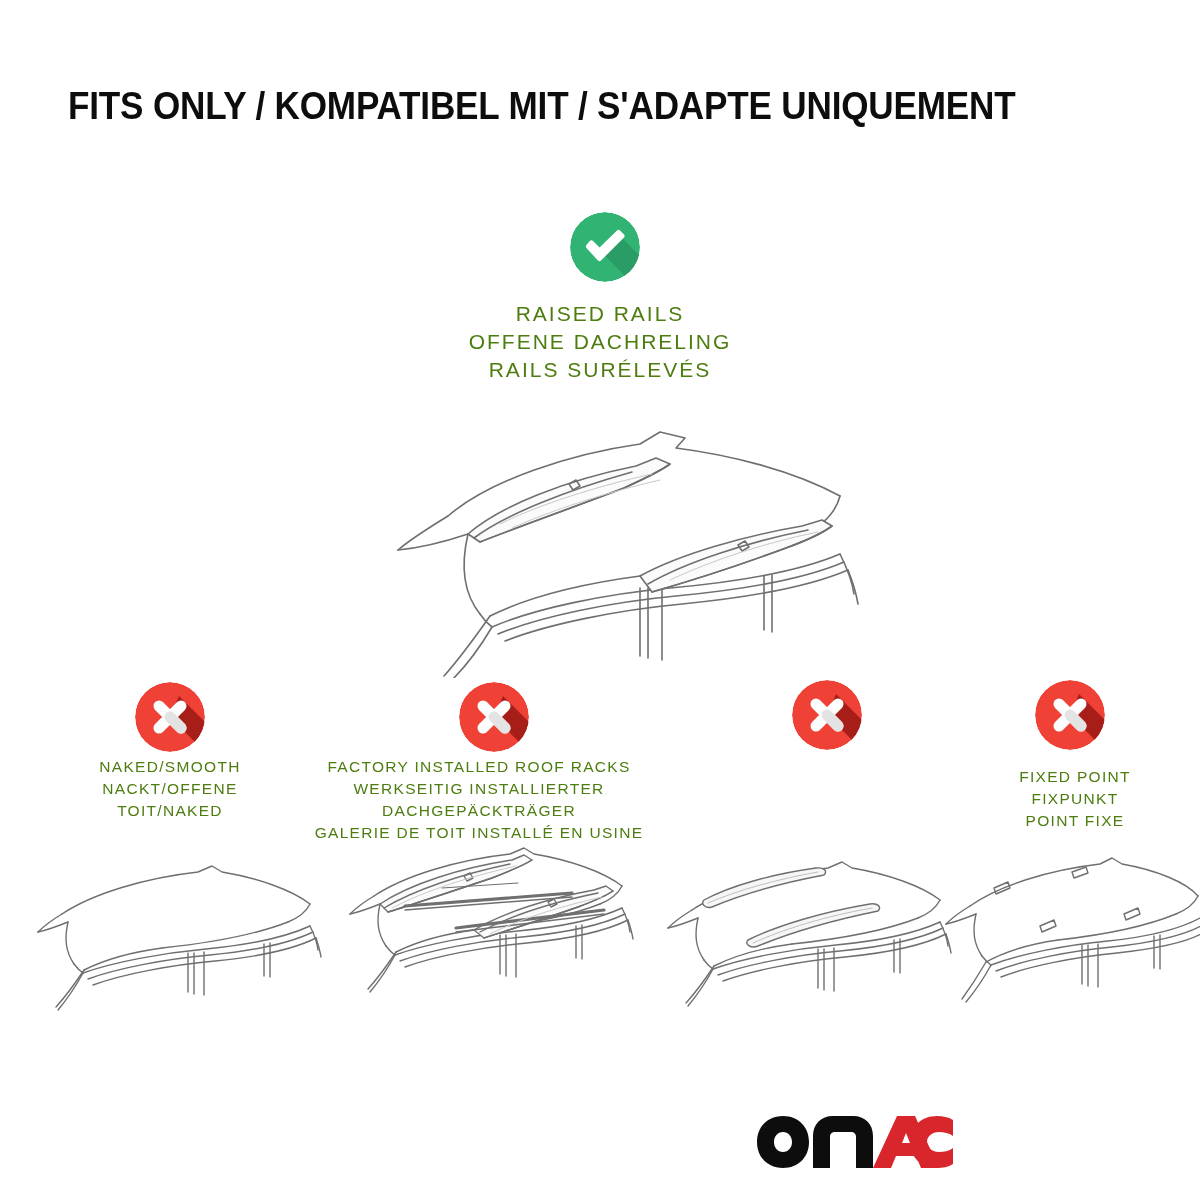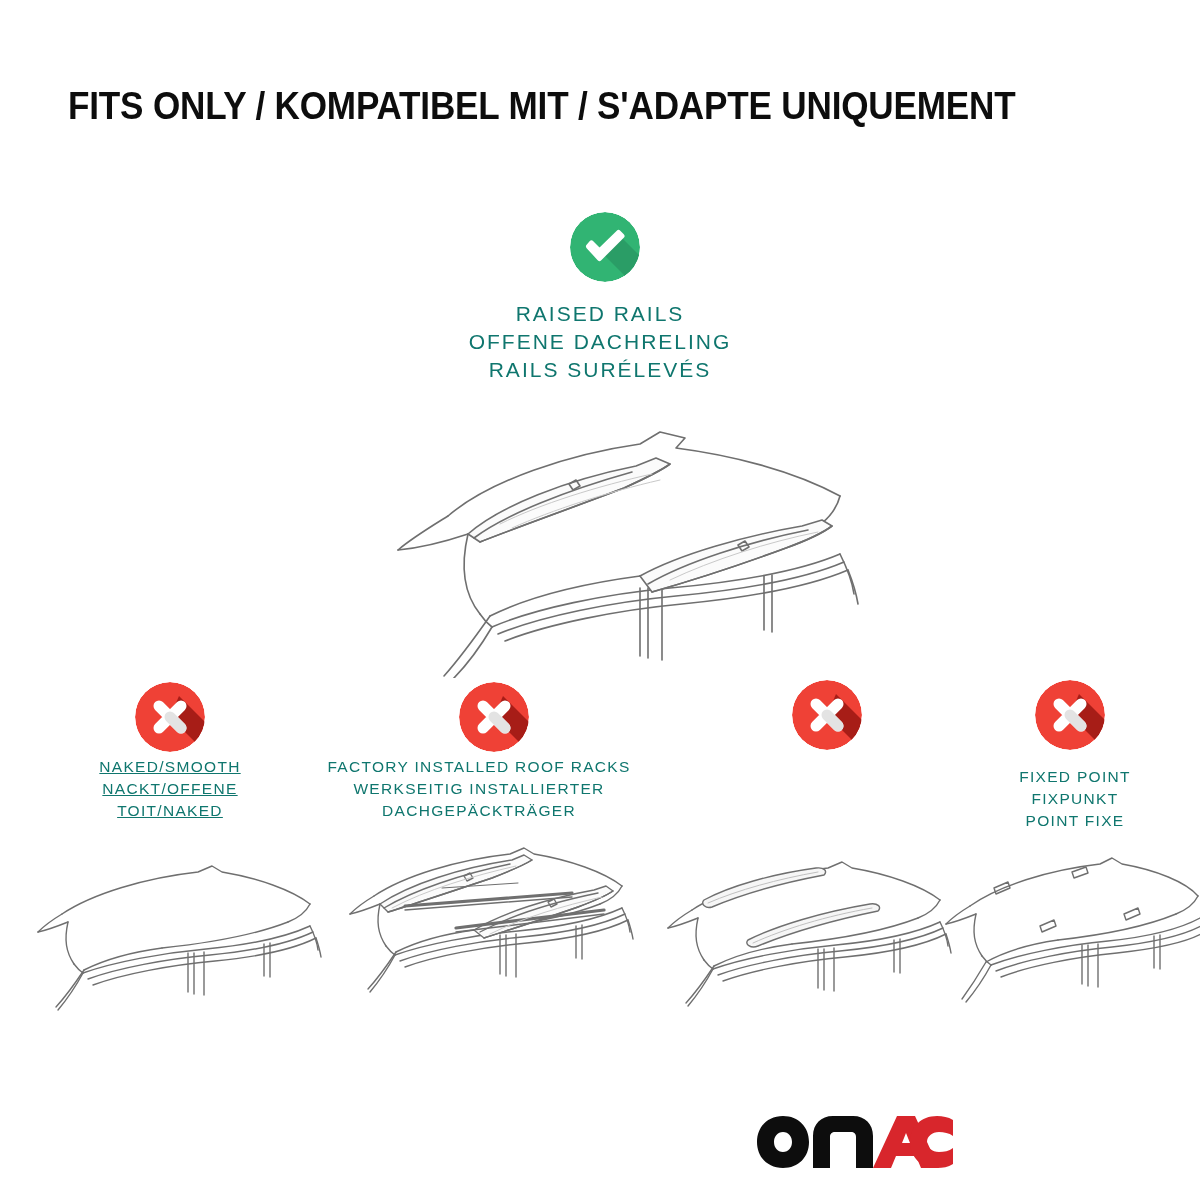--- a/index.html
+++ b/index.html
@@ -37,21 +37,21 @@
   }
   .badge svg{display:block;width:70px;height:70px;}
 
   
   .caption{
     position:absolute;
     text-align:center;
     font-size:21px;
     letter-spacing:2.0px;
     line-height:1.33;
-    color:#0f766e;
+    color:#4d7c0f;
     font-weight:400;
   }
   .caption.small{
     font-size:15.5px;
     letter-spacing:1.3px;
     line-height:1.42;
   }
   .caption .ln{display:block;white-space:nowrap;}
 
   
@@ -154,21 +154,21 @@
         </defs>
       <g clip-path="url(#xc1)">
         <circle cx="35" cy="35" r="35" fill="#ef4136"></circle>
         <path d="M35 35 L70 70 L70 40 L44 14 Z" fill="#a71d17"></path>
         <path d="M24 24 L46 46 M46 24 L24 46" stroke="#ffffff" stroke-width="11" stroke-linecap="round"></path>
         <path d="M35 35 L46 46" stroke="#e3e3e3" stroke-width="11" stroke-linecap="round"></path>
       </g>
     </svg>
   </div>
 
-  <div class="caption small" style="left:40px;top:756px;width:260px;text-decoration:underline;">
+  <div class="caption small" style="left:40px;top:756px;width:260px;">
     <span class="ln">NAKED/SMOOTH</span>
     <span class="ln">NACKT/OFFENE</span>
     <span class="ln">TOIT/NAKED</span>
   </div>
 
   <div class="illo" style="left:22px;top:852px;">
     <svg width="300" height="200" viewBox="0 0 300 200" xmlns="http://www.w3.org/2000/svg" fill="none" stroke="#6f6f6f" stroke-width="1.4" stroke-linecap="round" stroke-linejoin="round">
       <path d="M40 62 C70 42 122 26 176 20 L190 14 L200 20
                C236 26 270 38 288 52"></path>
       <path d="M40 62 C30 68 22 74 16 80"></path>
@@ -206,20 +206,21 @@
         <path d="M24 24 L46 46 M46 24 L24 46" stroke="#ffffff" stroke-width="11" stroke-linecap="round"></path>
         <path d="M35 35 L46 46" stroke="#e3e3e3" stroke-width="11" stroke-linecap="round"></path>
       </g>
     </svg>
   </div>
 
   <div class="caption small" style="left:284px;top:756px;width:390px;">
     <span class="ln">FACTORY INSTALLED ROOF RACKS</span>
     <span class="ln">WERKSEITIG INSTALLIERTER</span>
     <span class="ln">DACHGEPÄCKTRÄGER</span>
+    <span class="ln">GALERIE DE TOIT INSTALLÉ EN USINE</span>
   </div>
 
   <div class="illo" style="left:322px;top:840px;">
     <svg width="330" height="212" viewBox="0 0 330 212" xmlns="http://www.w3.org/2000/svg" fill="none" stroke="#6f6f6f" stroke-width="1.4" stroke-linecap="round" stroke-linejoin="round">
 
       <path d="M52 56 C82 36 134 20 188 14 L202 8 L212 14
                C248 20 282 32 300 46"></path>
       <path d="M52 56 C42 62 34 68 28 74"></path>
       <path d="M28 74 C38 72 48 68 58 64"></path>
       <path d="M58 64 C54 82 56 94 64 106"></path>

